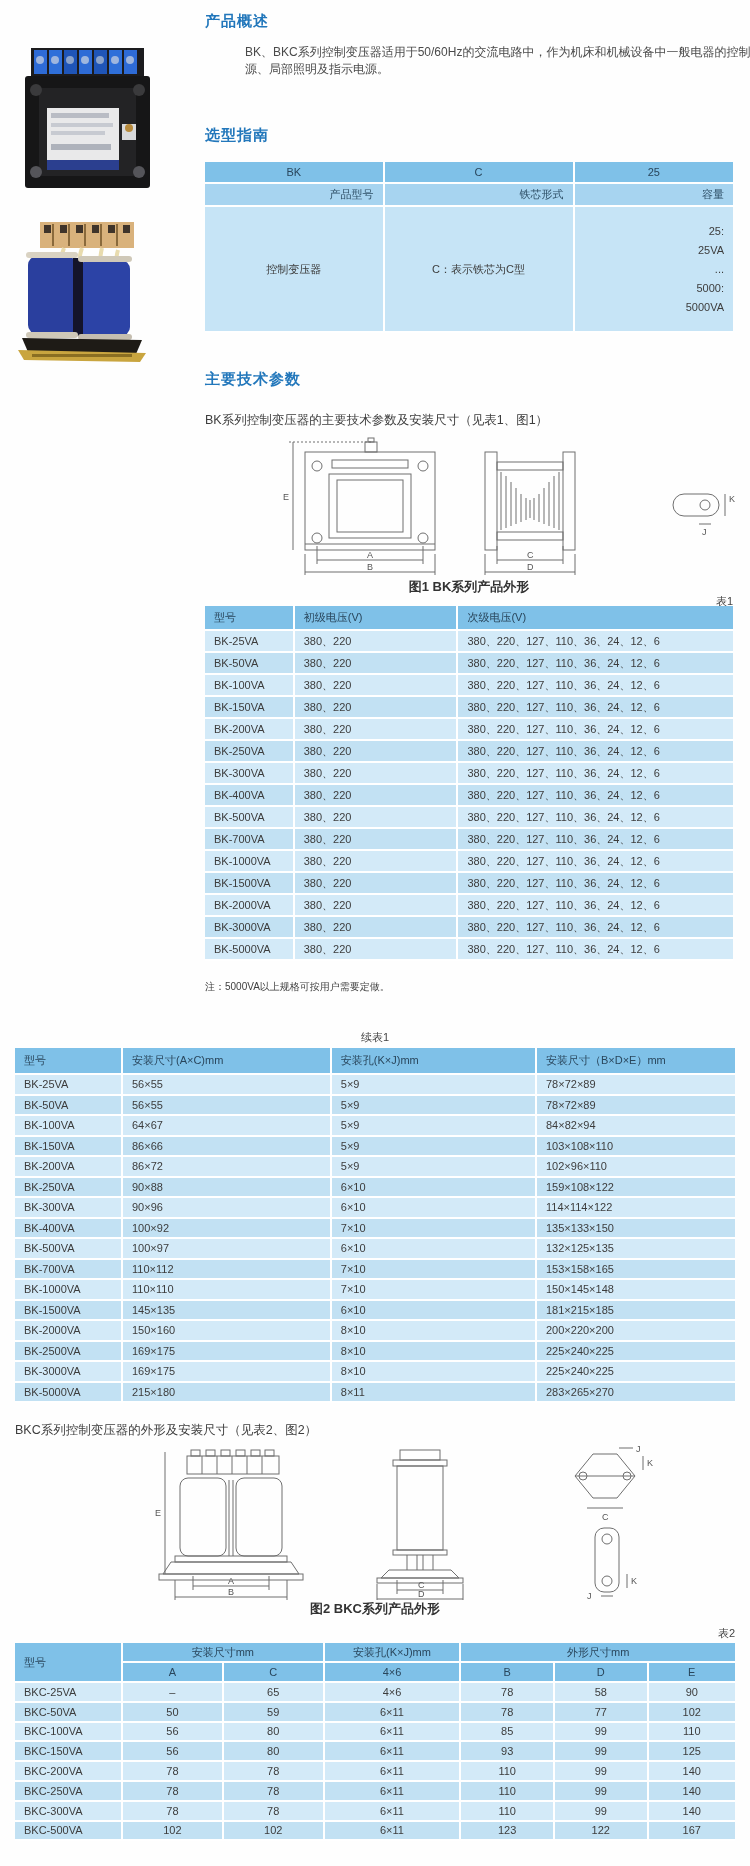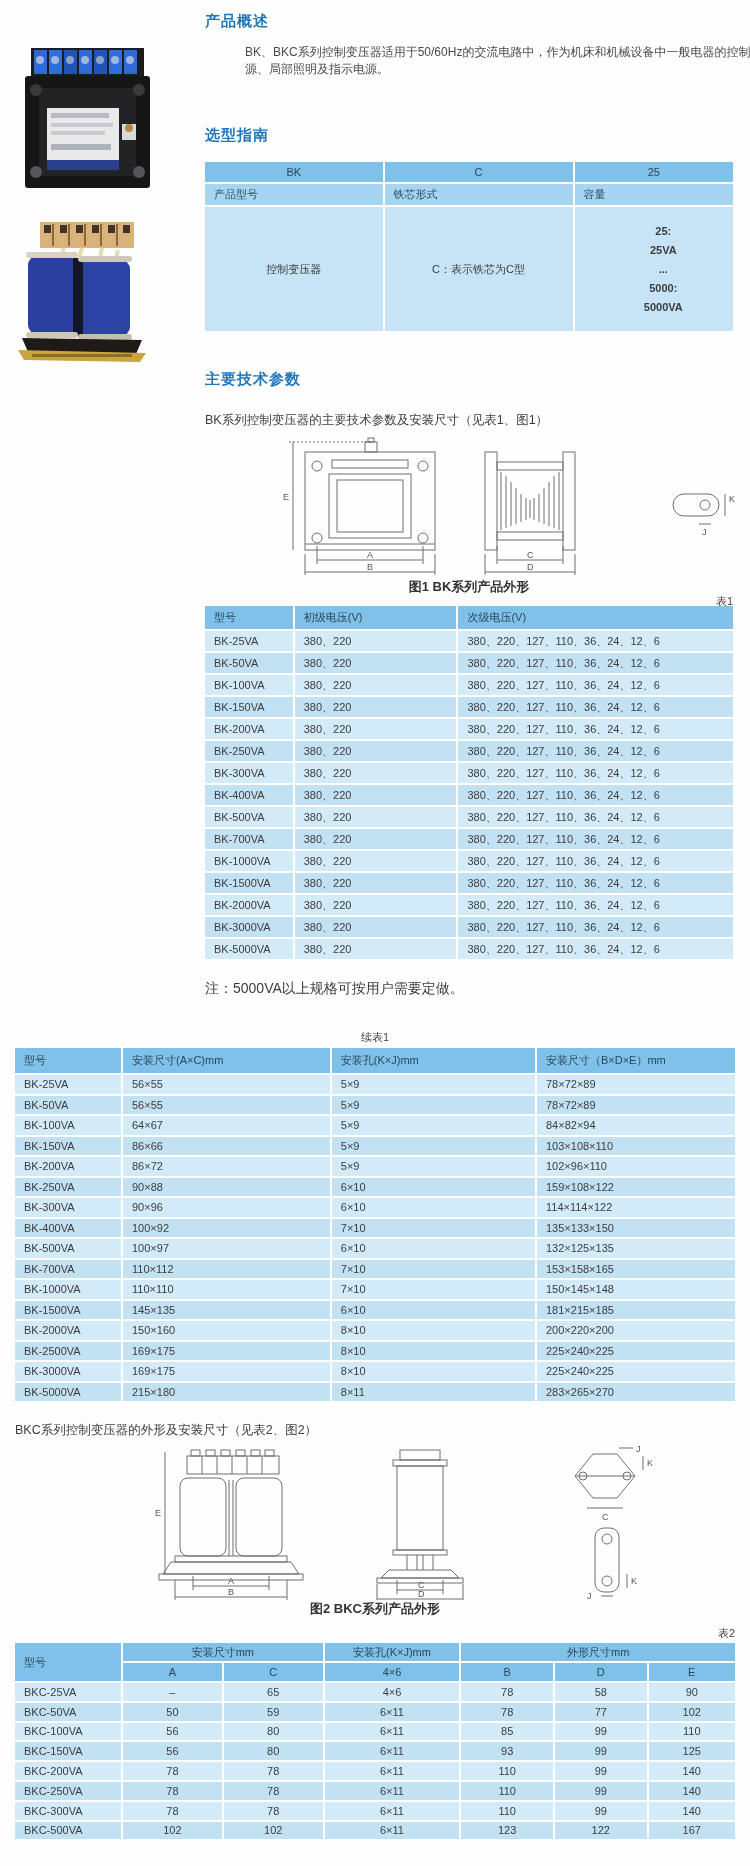--- a/index.html
+++ b/index.html
@@ -4,35 +4,35 @@
 <style>
   * { box-sizing: border-box; }
   html,body { margin:0; padding:0; background:#ffffff; }
   body { font-family:"Liberation Sans","DejaVu Sans",sans-serif; color:#444; }
   .page { position:relative; width:750px; height:1866px; background:#fefefe; overflow:hidden; }
 
   
   .sec-title { position:absolute; left:205px; font-size:15px; font-weight:bold; color:#2277bb; letter-spacing:1px; }
   .body-text { position:absolute; left:205px; width:528px; font-size:12px; line-height:17px; color:#4a4a4a;margin-left:40px; }
   .intro-text { position:absolute; font-size:12.5px; color:#3d3d3d; }
-  .note-text { position:absolute; left:205px; font-size:14px; color:#3d3d3d; }
+  .note-text { position:absolute; left:205px; font-size:10px; color:#3d3d3d; }
   .tbl-label { position:absolute; font-size:11px; color:#444; }
   .fig-caption { position:absolute; font-size:13px; color:#333; font-weight:bold; text-align:center; }
 
   
   table { border-collapse:separate; border-spacing:0; table-layout:fixed; font-size:11px; color:#3c3c3c; }
   td, th { border-right:2px solid #fff; border-bottom:2px solid #fff; padding:0 9px; font-weight:normal; vertical-align:middle; overflow:hidden; white-space:nowrap; }
   td:last-child, th:last-child { border-right:none; }
 
   
   .sel-table { position:absolute; left:205px; top:162px; width:528px; }
   .sel-table th { background:#7fc1e8; color:#29465c; text-align:center; height:22px; }
-  .sel-table .sel-mid td { background:#a7d4f0; color:#2e4f66; text-align:left; height:23px; }
+  .sel-table .sel-mid td { background:#a7d4f0; color:#2e4f66; text-align:right; height:23px; }
   .sel-table .sel-body td { background:#c6e4f6; text-align:center; height:126px; }
-  .sel-table .sel-body td.cap-cell { text-align:center; padding-left:28px; white-space:pre-line; line-height:19px;font-weight:bold; }
+  .sel-table .sel-body td.cap-cell { text-align:right; padding-left:28px; white-space:pre-line; line-height:19px; }
 
   
   .t1 { position:absolute; left:205px; top:606px; width:528px; }
   .t1 th { background:#7fc1e8; color:#29465c; text-align:left; height:25px; }
   .t1 tbody td { height:22px; text-align:left; }
   .t1 tbody tr:nth-child(odd) td { background:#d3eaf8; }
   .t1 tbody tr:nth-child(even) td { background:#c2e1f3; }
 
   
   .tc { position:absolute; left:15px; top:1048px; width:720px; }

